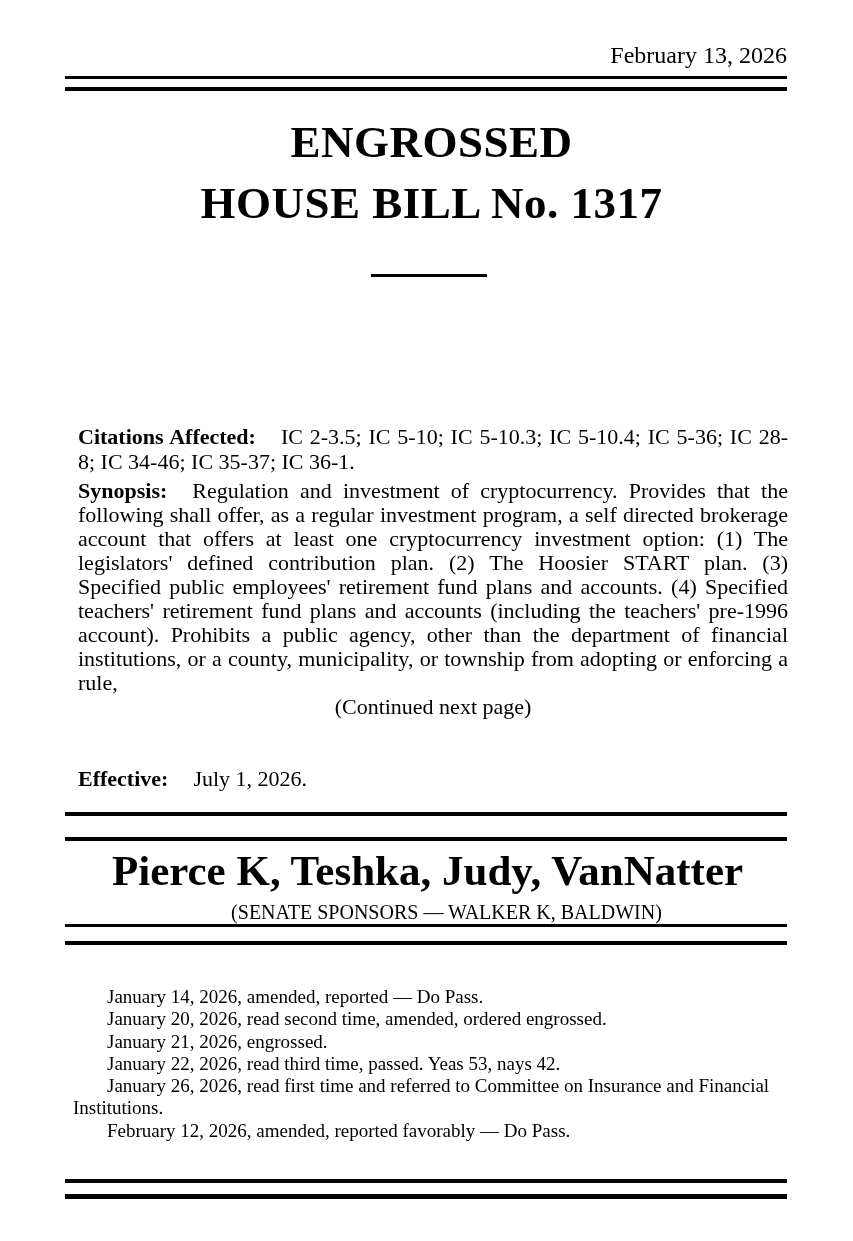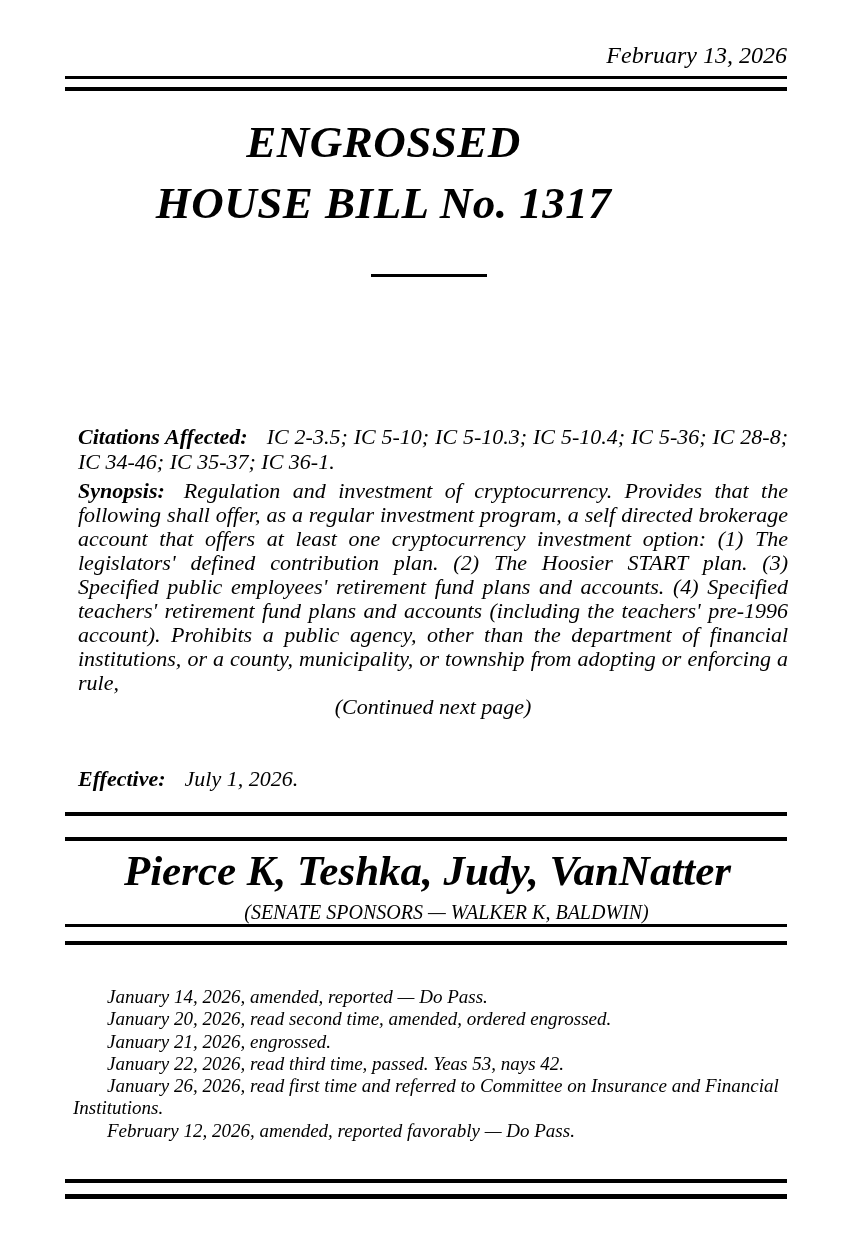--- a/index.html
+++ b/index.html
@@ -4,21 +4,20 @@
 <style>
   html, body { margin: 0; padding: 0; background: #ffffff; }
   .page {
     position: relative;
     width: 853px;
     height: 1241px;
     background: #ffffff;
     color: #000000;
     font-family: "Liberation Serif", serif;
     overflow: hidden;
-    font-style: italic;
   }
   .rule {
     position: absolute;
     left: 65px;
     width: 722px;
     background: #000000;
   }
   .date {
     position: absolute;
     top: 42px;
@@ -29,20 +28,21 @@
   .title {
     position: absolute;
     top: 112px;
     left: 0;
     width: 767px;
     text-align: center;
     font-weight: bold;
     font-size: 45px;
     line-height: 61px;
     letter-spacing: 0.5px;
+    padding-left: 48px;
   }
   .short-rule {
     position: absolute;
     top: 274px;
     left: 371px;
     width: 116px;
     height: 3px;
     background: #000000;
   }
   .digest {
@@ -55,21 +55,21 @@
   }
   .digest-heading { font-size: 30px; }
   .digest-updated { font-size: 21px; }
   .para {
     position: absolute;
     left: 78px;
     width: 710px;
     font-size: 22px;
     text-align: justify;
   }
-  .para b { margin-right: 19px; }
+  .para b { margin-right: 25px; }
   .citations { top: 402px; line-height: 25px; }
   .synopsis { top: 479px; line-height: 24px; }
   .continued { text-align: center; }
   .effective { top: 744px; text-align: left; line-height: 26px; }
   .authors {
     position: absolute;
     top: 845px;
     left: 1px;
     width: 853px;
     text-align: center;

